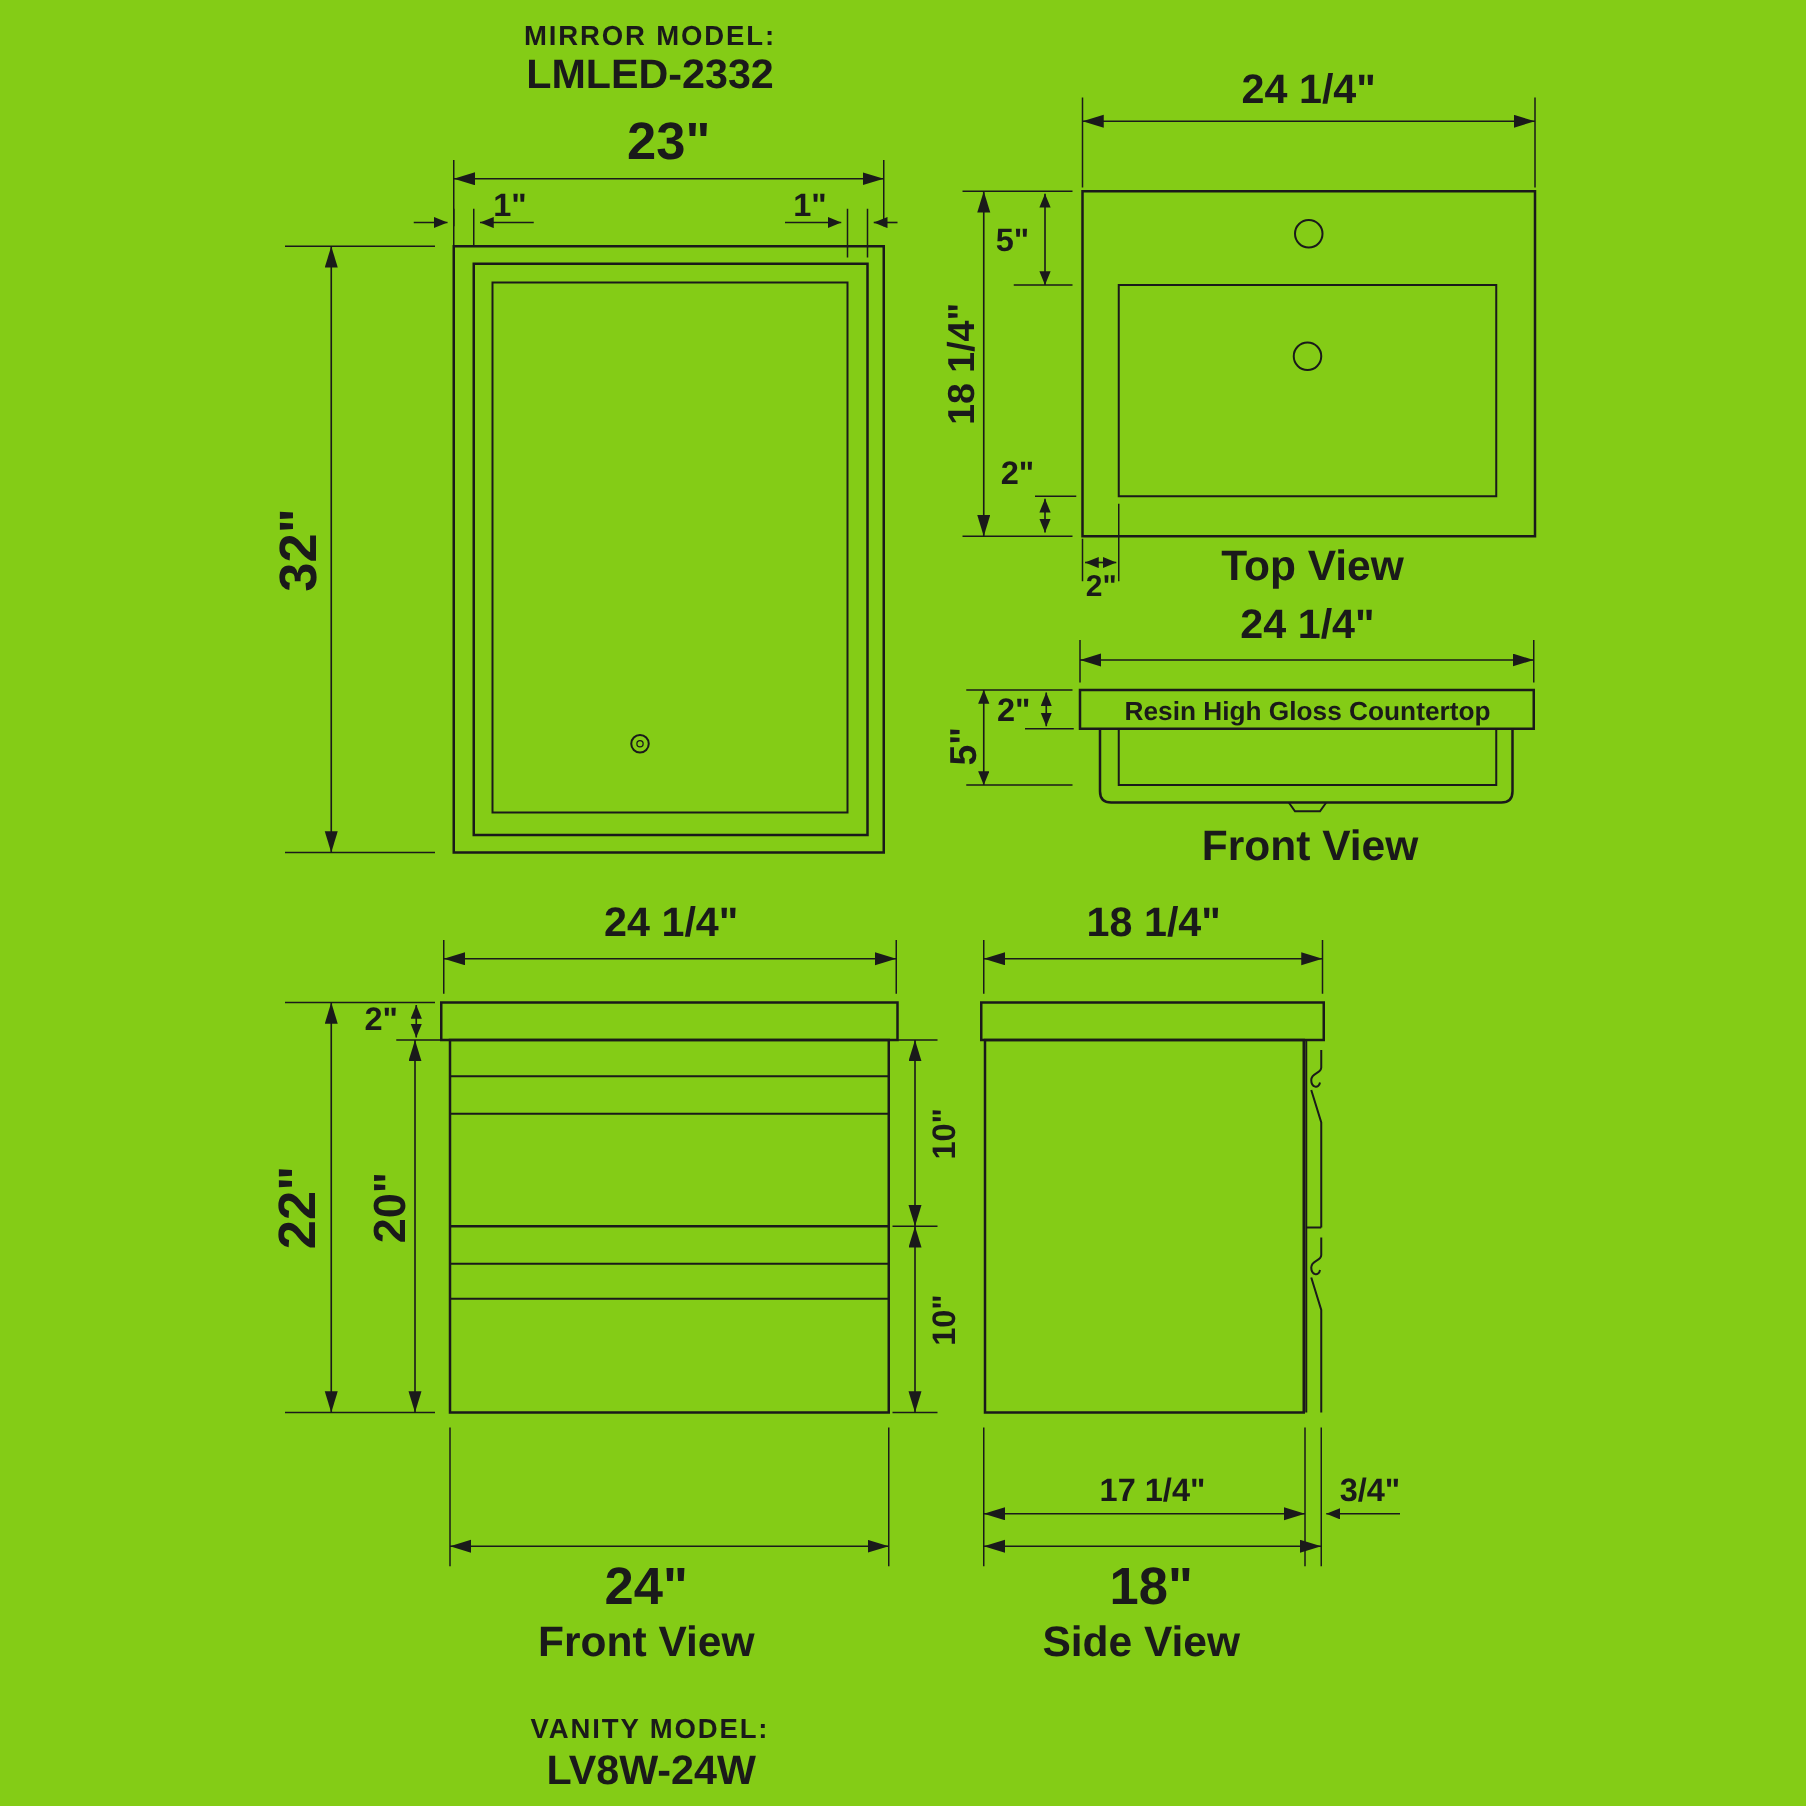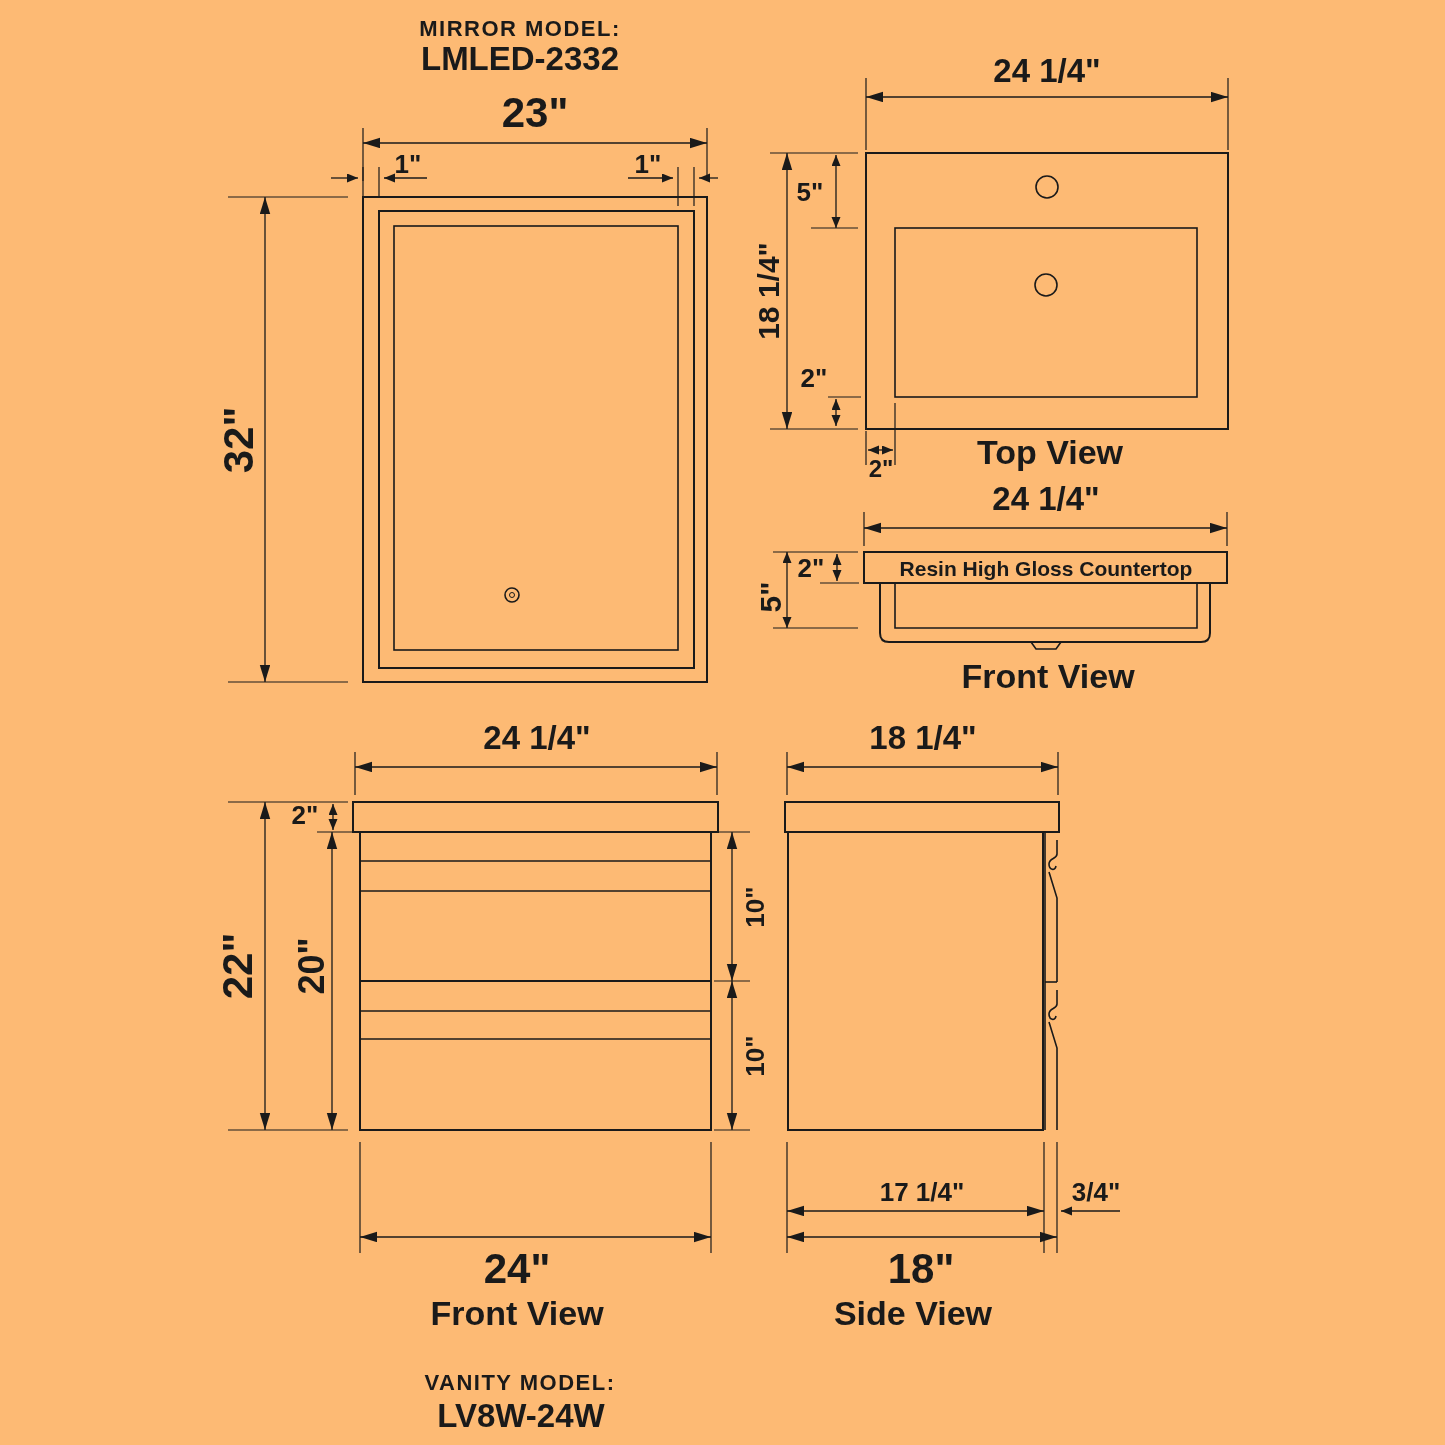--- a/index.html
+++ b/index.html
@@ -1,16 +1,16 @@
 <!DOCTYPE html>
 <html><head>
 <meta charset="utf-8">
 <style>
   html,body{margin:0;padding:0;background:#ffffff;}
-  .stage{width:1445px;height:1445px;position:relative;background:#fdba74;overflow:hidden;}
+  .stage{width:1445px;height:1445px;position:relative;background:#84cc16;overflow:hidden;}
   svg{display:block;}
   .obj{fill:none;stroke:#1a1a1a;stroke-width:2;}
   .obj2{fill:none;stroke:#1a1a1a;stroke-width:1.6;}
   .dim{fill:none;stroke:#1a1a1a;stroke-width:1.3;}
   .tick{fill:none;stroke:#1a1a1a;stroke-width:1.2;}
   .t{fill:#1a1a1a;font-family:"Liberation Sans","DejaVu Sans",sans-serif;font-weight:700;text-anchor:middle;}
   .t42{font-size:42px;}
   .t36{font-size:36px;}
   .t34{font-size:34px;}
   .t33{font-size:33px;}

